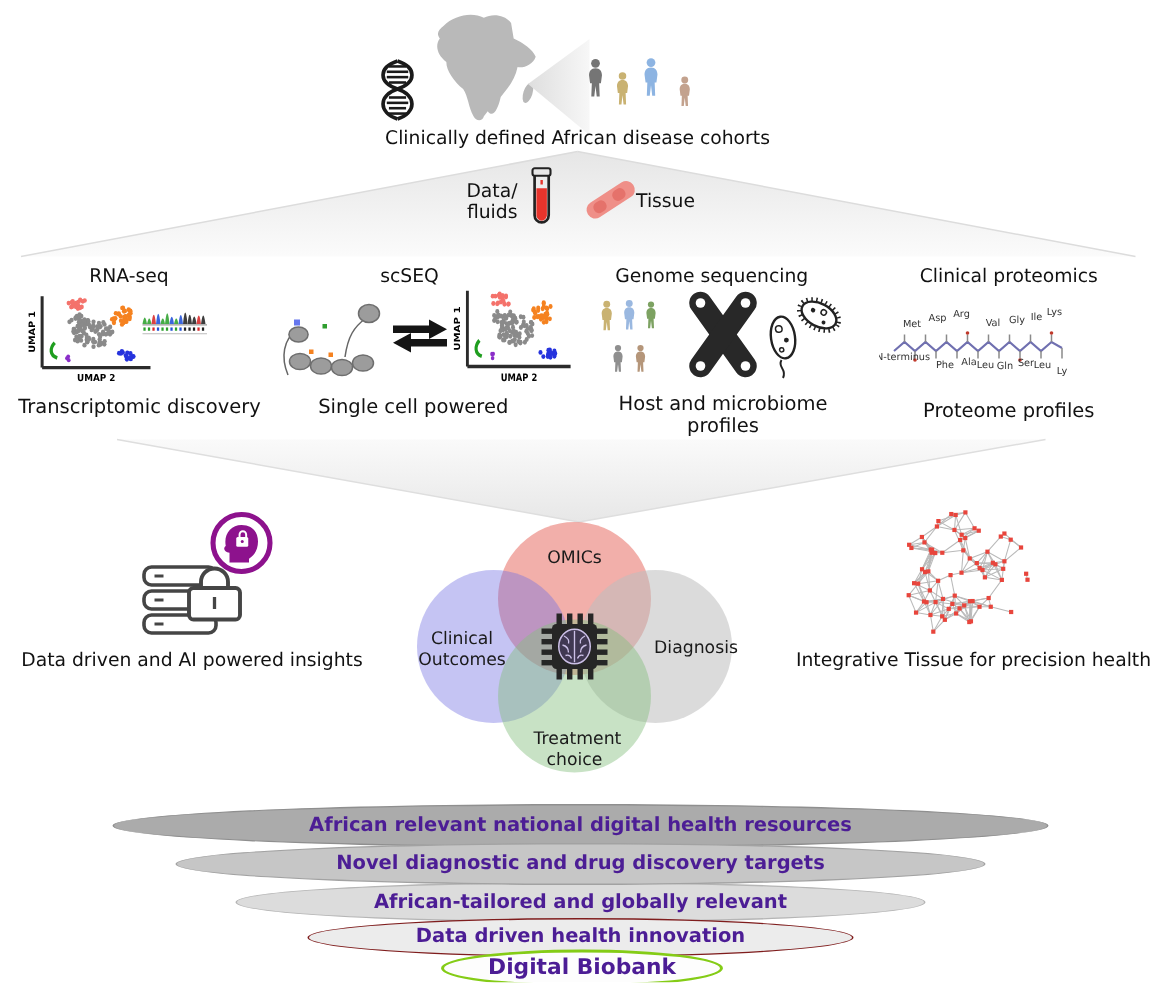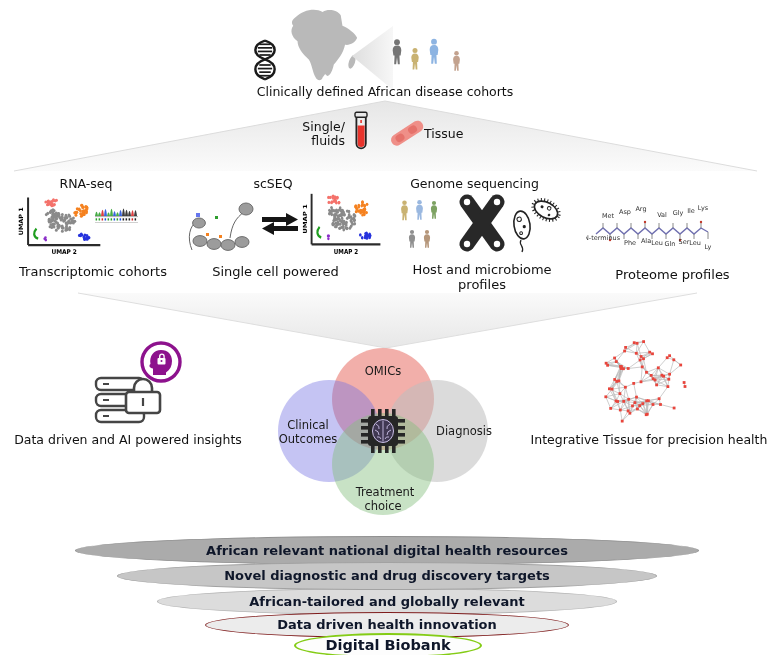--- a/index.html
+++ b/index.html
@@ -2,21 +2,21 @@
 <html><head>
 <meta charset="utf-8">
 <style>
   html,body{margin:0;padding:0;background:#fff;}
   #canvas{position:relative;width:771px;height:655px;background:#fff;overflow:hidden;
           font-family:"DejaVu Sans","Liberation Sans",sans-serif;color:#111;}
   .abs{position:absolute;}
   .cap{font-weight:normal;text-align:center;color:#111;line-height:1.15;}
   svg{display:block;}
   svg text{font-family:"DejaVu Sans","Liberation Sans",sans-serif;}
-  .ellipse-row{position:absolute;border-radius:50%;text-align:center;font-weight:bold;color:#0f172a;}
+  .ellipse-row{position:absolute;border-radius:50%;text-align:center;font-weight:bold;color:#4c1d95;}
 </style>
 </head>
 <body>
 
 <div id="canvas">
 
   <svg class="abs" style="left:250px;top:38px" width="30" height="44" viewBox="0 0 42 58">
     <g stroke="#1a1a1a" stroke-width="3.4" fill="none">
       <path d="M14,2 C32,8 32,22 14,28 C-4,34 -4,50 14,56" transform="translate(7,0)"></path>
       <path d="M28,2 C10,8 10,22 28,28 C46,34 46,50 28,56" transform="translate(-7,0)"></path>
@@ -72,21 +72,21 @@
       <stop offset="0" stop-color="#e6e6e6"></stop>
           <stop offset="1" stop-color="#fbfbfb"></stop>
     </linearGradient>
       </defs>
     <polygon points="385,1 757,71 14,71" fill="url(#f1g)"></polygon>
     <line x1="385" y1="1" x2="757" y2="71" stroke="#dcdcdc" stroke-width="1"></line>
     <line x1="385" y1="1" x2="14" y2="71" stroke="#dcdcdc" stroke-width="1"></line>
   </svg>
 
   <div class="abs cap" style="left:283px;top:120px;width:62px;font-size:12.5px;text-align:right">
-    <div>Single/</div>
+    <div>Data/</div>
     <div>fluids</div>
   </div>
 
   <svg class="abs" style="left:351px;top:111px" width="20" height="42" viewBox="0 0 20 42">
     <rect x="4" y="1.2" width="12" height="5" rx="1.5" fill="#e8e8e8" stroke="#222" stroke-width="1.4"></rect>
     <path d="M10.6,13 L10.6,32.8 A3.6,3.6 0 0 1 13.4,32.8 Z" fill="none"></path>
     <path d="M6.6,14.5 L6.6,32.5 A3.5,3.6 0 0 0 13.6,32.5 L13.6,14.5 Z" fill="#e8342c"></path>
     <path d="M5.4,6.2 L5.4,32.5 A4.7,4.8 0 0 0 14.8,32.5 L14.8,6.2" fill="none" stroke="#222" stroke-width="1.8"></path>
     <line x1="10.1" y1="9" x2="10.1" y2="12" stroke="#e8342c" stroke-width="1.6"></line>
   </svg>
@@ -97,20 +97,21 @@
       <rect x="6" y="11.5" width="9" height="7.5" rx="3.5" fill="#e5726b"></rect>
       <rect x="21" y="11.5" width="9" height="7.5" rx="3.5" fill="#e5726b"></rect>
     </g>
   </svg>
 
   <div class="abs cap" style="left:424px;top:127px;width:70px;font-size:12.5px;text-align:left">Tissue</div>
 
   <div class="abs cap" style="left:16px;top:177px;width:140px;font-size:12.5px">RNA-seq</div>
   <div class="abs cap" style="left:203px;top:177px;width:140px;font-size:12.5px">scSEQ</div>
   <div class="abs cap" style="left:392px;top:177px;width:165px;font-size:12.5px">Genome sequencing</div>
+  <div class="abs cap" style="left:590px;top:177px;width:165px;font-size:12.5px">Clinical proteomics</div>
 
   <svg class="abs" style="left:18px;top:192px" width="84" height="64" viewBox="0 0 100 70" preserveAspectRatio="none">
     <line x1="12" y1="6" x2="12" y2="58" stroke="#2b2b2b" stroke-width="2.4"></line>
     <line x1="12" y1="58" x2="98" y2="58" stroke="#2b2b2b" stroke-width="2.4"></line>
     <text transform="rotate(-90 6 32)" x="6" y="32" font-size="7" font-weight="bold" text-anchor="middle">UMAP 1</text>
     <text x="55" y="68" font-size="7" font-weight="bold" text-anchor="middle">UMAP 2</text>
     <path d="M22,40 C18,44 18,49 24,51" stroke="#1f9e1f" stroke-width="2.6" fill="none"></path>
     <g id="umap1-dots">
         <circle cx="52.6" cy="39.0" r="1.7" fill="#8a8a8a"></circle>
         <circle cx="57.2" cy="33.8" r="1.7" fill="#8a8a8a"></circle>
@@ -309,21 +310,21 @@
         <rect x="31.6" y="22.3" width="1.5" height="2.2" fill="#222"></rect>
         <path d="M34,20 Q35.5,10.1 37,20 Z" fill="#222" fill-opacity="0.88"></path>
         <rect x="34.6" y="22.3" width="1.5" height="2.2" fill="#222"></rect>
         <path d="M37,20 Q38.5,8.7 40,20 Z" fill="#d62728" fill-opacity="0.88"></path>
         <rect x="37.6" y="22.3" width="1.5" height="2.2" fill="#d62728"></rect>
         <path d="M40,20 Q41.5,8.5 43,20 Z" fill="#222" fill-opacity="0.88"></path>
         <rect x="40.6" y="22.3" width="1.5" height="2.2" fill="#222"></rect>
       </g>
   </svg>
 
-  <div class="abs cap" style="left:4px;top:265px;width:178px;font-size:13px">Transcriptomic cohorts</div>
+  <div class="abs cap" style="left:4px;top:265px;width:178px;font-size:13px">Transcriptomic discovery</div>
 
   <svg class="abs" style="left:186px;top:196px" width="78" height="64" viewBox="0 0 78 64">
     <path d="M6,54 C1,42 3,30 12,24" stroke="#666" stroke-width="1" fill="none"></path>
     <path d="M58,16 C50,22 46,28 44,42" stroke="#666" stroke-width="1" fill="none"></path>
     <g fill="#9c9c9c" stroke="#6e6e6e" stroke-width="1">
       <ellipse cx="14" cy="45" rx="7" ry="5.4"></ellipse>
       <ellipse cx="28" cy="48" rx="7" ry="5.4"></ellipse>
       <ellipse cx="42" cy="49" rx="7" ry="5.4"></ellipse>
       <ellipse cx="56" cy="46" rx="7" ry="5.4"></ellipse>
       <ellipse cx="13" cy="27" rx="6.4" ry="5"></ellipse>

